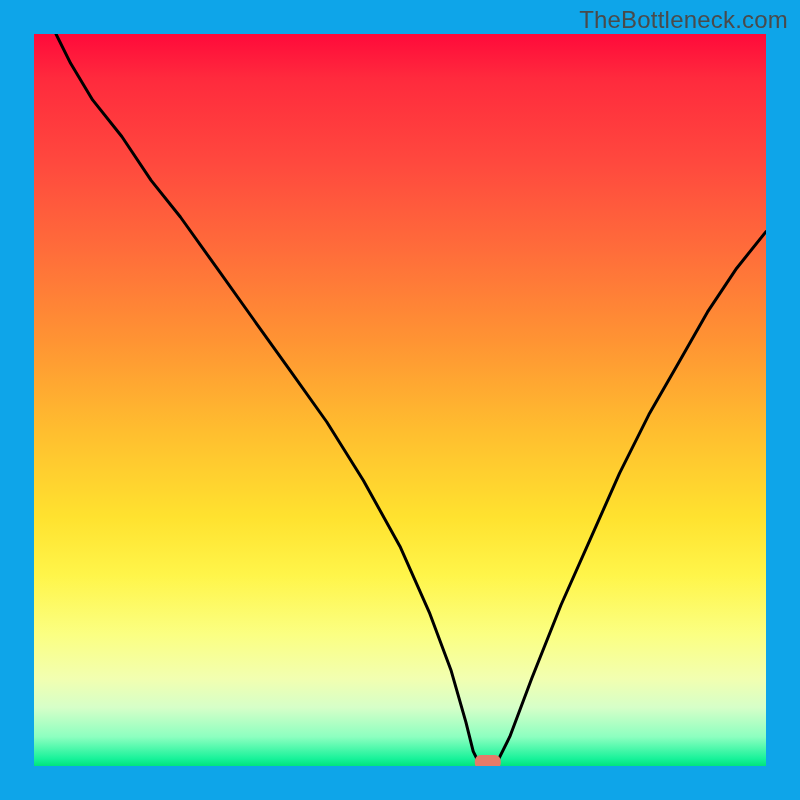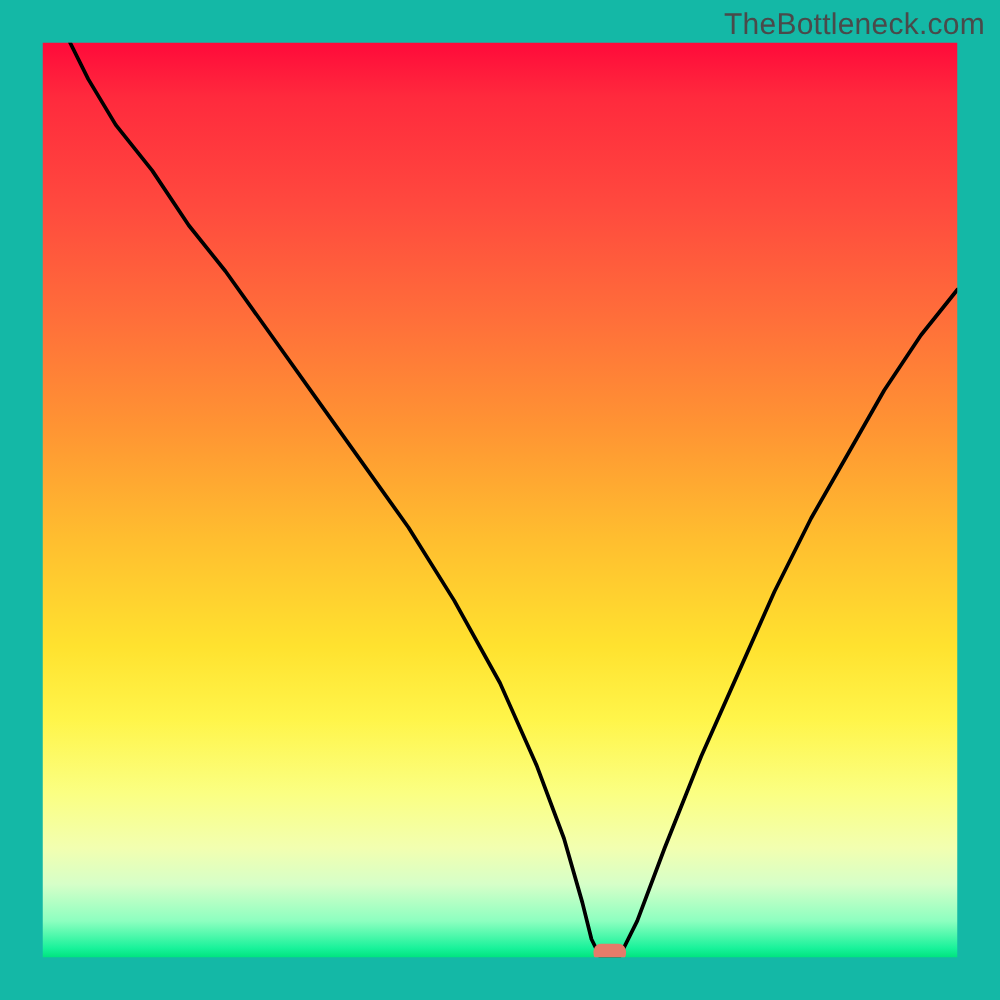--- a/index.html
+++ b/index.html
@@ -8,21 +8,21 @@
     width: 800px;
     height: 800px;
     background: #000;
     overflow: hidden;
     font-family: Arial, Helvetica, sans-serif;
   }
   .frame {
     position: relative;
     width: 800px;
     height: 800px;
-    background: #14b8a6;
+    background: #0ea5e9;
   }
   .watermark {
     position: absolute;
     top: 6px;
     right: 12px;
     color: #4a4a4a;
     font-size: 24px;
     font-weight: 500;
     letter-spacing: 0.2px;
     z-index: 5;

